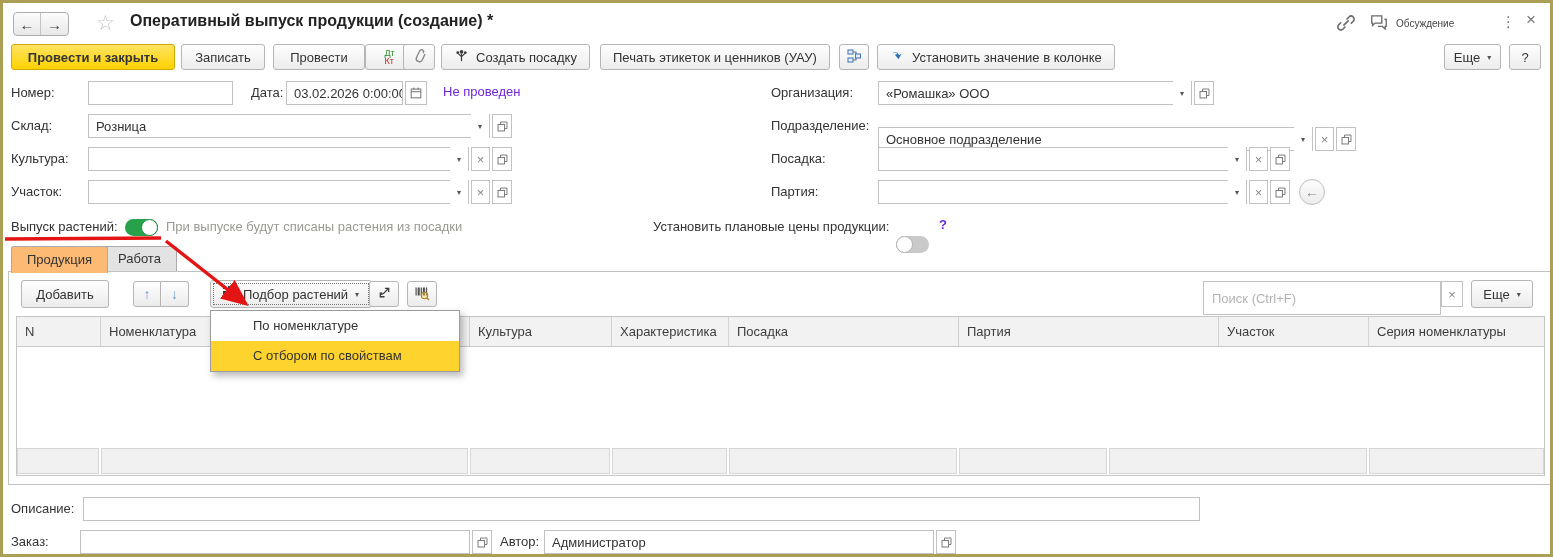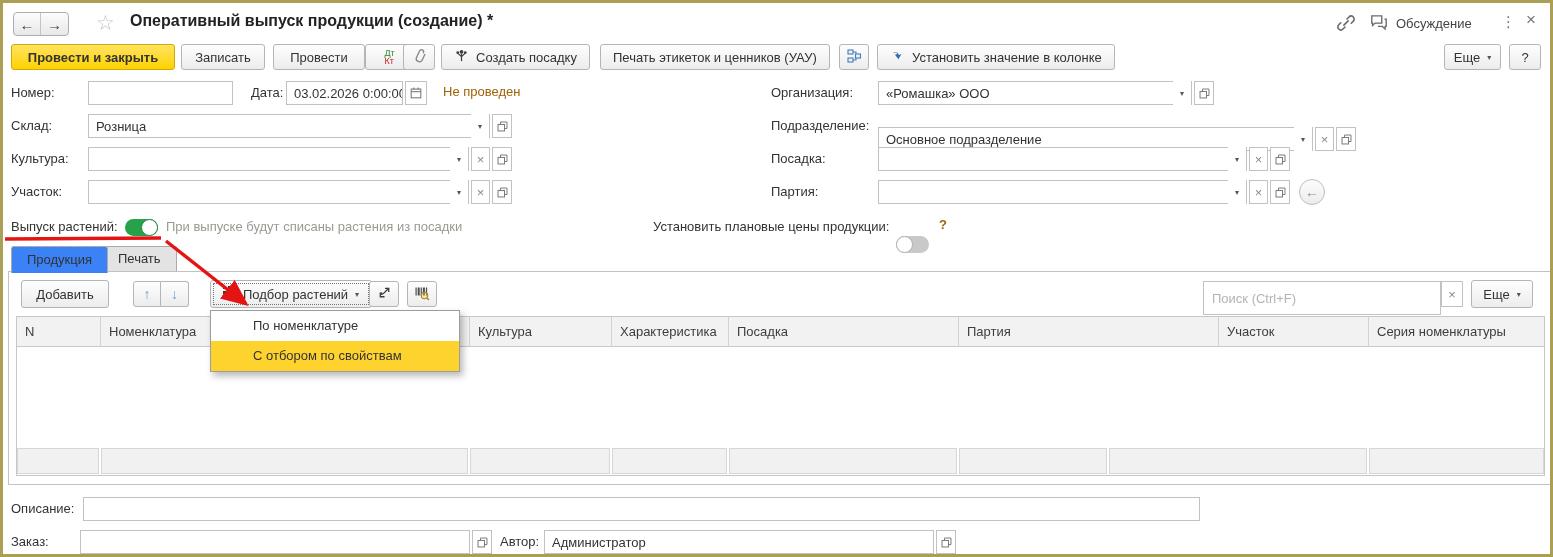--- a/index.html
+++ b/index.html
@@ -12,29 +12,29 @@
   .navbtns{display:flex;border:1px solid #adadad;border-radius:4px;overflow:hidden;background:linear-gradient(#fcfcfc,#e8e8e8)}
   .navbtns .nb{width:27px;height:22px;display:flex;align-items:center;justify-content:center;color:#3d3d3d;font-size:15px}
   .navbtns .nb:first-child{border-right:1px solid #c4c4c4}
   .title{font-size:16px;font-weight:700;color:#222;white-space:nowrap}
   .lbl{line-height:24px;white-space:nowrap;color:#333}
   .fieldrow{display:flex;gap:2px;align-items:center}
   .fbox{height:24px;border:1px solid #c2c2c2;background:#fff;display:flex;align-items:center}
   .ftext{flex:1;padding:0 7px;overflow:hidden;white-space:nowrap}
   .fdd{width:18px;justify-content:center;color:#555;font-size:8px;flex:none}
   .fsm{width:19px;justify-content:center;color:#8a8a8a;font-size:13px;flex:none}
-  .link{color:#a16207;white-space:nowrap}
+  .link{color:#6d28d9;white-space:nowrap}
   .hint{color:#9a9a93;white-space:nowrap}
   .toggle{width:33px;height:17px;border-radius:9px;position:relative;background:#c9c9c9;flex:none}
   .toggle.on{background:#27a24b}
   .toggle .knob{position:absolute;top:0;width:17px;height:17px;border-radius:50%;background:#fff;border:1px solid #b0b0b0}
   .toggle.on .knob{right:0;border-color:#1d8d3e}
   .toggle.off .knob{left:0}
   .tab{position:absolute;top:243px;height:25px;padding:0 15px;line-height:24px;border:1px solid #ababab;border-bottom:none;border-radius:3px 3px 0 0;background:#e3e3e3;color:#333}
-  .tab.active{height:27px;line-height:26px;background:#3b82f6;z-index:6}
+  .tab.active{height:27px;line-height:26px;background:#fdba74;z-index:6}
   .panel{left:5px;top:268px;width:1543px;height:214px;border:1px solid #c2c2c2;background:#fff}
   .tableWrap{left:13px;top:313px;width:1529px;border:1px solid #c6c6c6;background:#fff}
   .thead{display:flex}
   .hc{height:30px;background:#f2f2f2;border-right:1px solid #d2d2d2;border-bottom:1px solid #c9c9c9;display:flex;align-items:center;padding:0 8px;color:#3d3d3d;white-space:nowrap;overflow:hidden;flex:none}
   .tbody{height:100px;background:#fff}
   .tfoot{display:flex;width:1527px;overflow:hidden;padding:1px 0;background:#fff}
   .fc{height:26px;background:#f1f1f1;border:1px solid #d6d6d6;margin-right:2px;flex:none}
   .menu{background:#fff;border:1px solid #9d9d9d;box-shadow:3px 4px 7px rgba(0,0,0,.28);z-index:40}
   .mi{height:30px;line-height:30px;padding-left:42px;white-space:nowrap;color:#333}
   .mi.hl{background:#ffd32e}
@@ -69,21 +69,21 @@
   </div>
   <div class="r" style="left:1366px;top:10px;display:flex;align-items:center;gap:7px">
     <span>
       <svg width="20" height="18" viewBox="0 0 18 16">
           <g fill="none" stroke="#6a6a6a" stroke-width="1.2">
             <path d="M2.5 2.5 h9 v6.5 h-6 l-2.3 2.2 v-2.2 h-0.7 z"></path>
             <path d="M14 5.5 h1.5 v6.5 h-1 v2.2 l-2.4 -2.2 H8"></path>
           </g>
         </svg>
     </span>
-    <span style="color:#444;font-size:13px">Обсуждение</span>
+    <span style="color:#444;font-size:10px">Обсуждение</span>
   </div>
   <div class="r dots" style="left:1498px;top:10px">⋮</div>
   <div class="r closex" style="left:1523px;top:7px">×</div>
 
   <div class="r btn primary" style="left:8px;top:41px;width:164px">Провести и закрыть</div>
   <div class="r btn" style="left:178px;top:41px;width:84px">Записать</div>
   <div class="r btn" style="left:270px;top:41px;width:92px">Провести</div>
   <div class="r btn small" style="left:362px;top:41px;width:49px">
     <span style="font-size:9px;line-height:8px;display:block">
       <span style="color:#2e8b2e;display:block;text-align:left">Дт</span>
@@ -287,21 +287,21 @@
     </div>
   <div class="r lbl hint" style="left:163px;top:212px">При выпуске будут списаны растения из посадки</div>
   <div class="r lbl" style="left:650px;top:212px">Установить плановые цены продукции:</div>
   <div class="r toggle off" style="left:893px;top:216px">
       <div class="knob"></div>
     </div>
   <div class="r link" style="left:936px;top:214px;font-weight:700">?</div>
 
   <div class="r panel"></div>
   <div class="tab active" style="left:8px">Продукция</div>
-  <div class="tab" style="left:99px">Печать</div>
+  <div class="tab" style="left:99px">Работа</div>
 
   <div class="r btn" style="left:18px;top:277px;width:88px;height:28px">Добавить</div>
   <div class="r" style="left:130px;top:278px;display:flex">
     <div class="sqbtn" style="width:28px;height:26px;border-radius:3px 0 0 3px">
         <span style="color:#6f9bd1;font-size:14px">↑</span>
       </div>
     <div class="sqbtn" style="width:28px;height:26px;border-left:none;border-radius:0 3px 3px 0">
         <span style="color:#6f9bd1;font-size:14px">↓</span>
       </div>
   </div>

